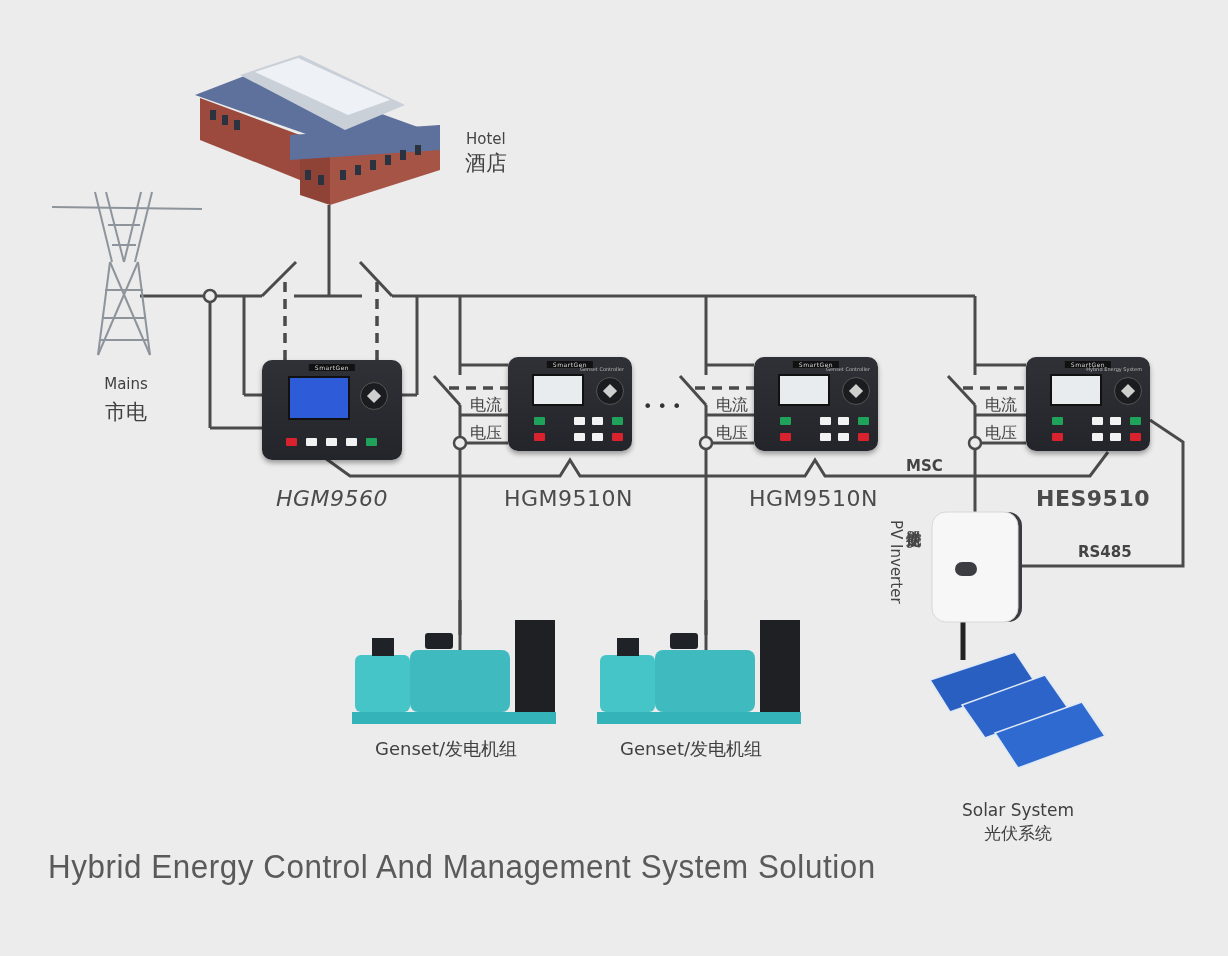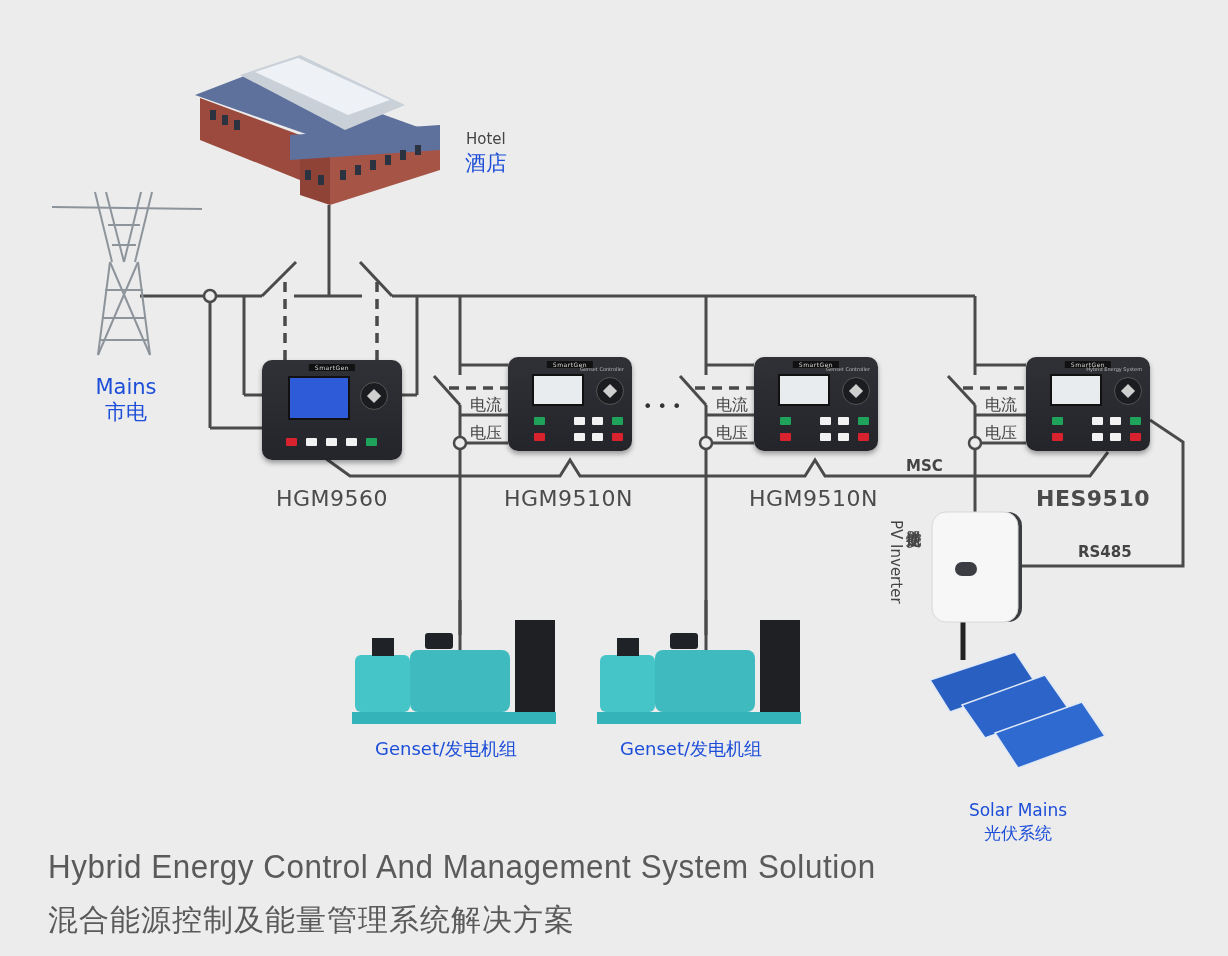--- a/index.html
+++ b/index.html
@@ -4,21 +4,21 @@
 <style>
   html, body { margin: 0; padding: 0; }
   body {
     width: 1228px; height: 956px; overflow: hidden;
     background: #ececec;
     font-family: "DejaVu Sans", "Liberation Sans", sans-serif;
     color: #444;
     position: relative;
   }
   #stage { position: absolute; left: 0; top: 0; width: 1228px; height: 956px; }
-  .lbl { position: absolute; color: #1d4ed8; white-space: nowrap; line-height: 1.1; }
+  .lbl { position: absolute; color: #404040; white-space: nowrap; line-height: 1.1; }
   .lbl-center { text-align: center; }
   .model-label { font-size: 22px; color: #4b4b4b; letter-spacing: 0.5px; }
   .cn-small { font-size: 16px; color: #444; }
   .en-small { font-size: 15px; color: #444; }
   .title-en {
     position: absolute; left: 48px; top: 848px;
     font-family: "Liberation Sans", "DejaVu Sans", sans-serif;
     font-size: 33px; color: #5a5a5a; letter-spacing: 0.6px;
     transform: scaleX(0.95); transform-origin: left center;
   }
@@ -192,34 +192,34 @@
     <g stroke="#dfe8f5" stroke-width="1.5">
       <polygon points="930,680 1015,652 1035,682 950,712" fill="#2a5fc2"></polygon>
       <polygon points="962,705 1045,675 1068,708 985,738" fill="#2c64c9"></polygon>
       <polygon points="995,733 1082,702 1105,736 1018,768" fill="#2e6ad0"></polygon>
     </g>
   </svg>
 
   <div class="lbl en-small" style="left:466px;top:131px;">Hotel</div>
   <div class="lbl" style="left:465px;top:152px;font-size:21px;">酒店</div>
 
-  <div class="lbl lbl-center" style="left:86px;top:376px;width:80px;font-size:21px;">Mains</div>
+  <div class="lbl lbl-center" style="left:86px;top:376px;width:80px;font-size:15px;">Mains</div>
   <div class="lbl lbl-center" style="left:86px;top:401px;width:80px;font-size:21px;">市电</div>
 
   <div class="controller" style="left:262px;top:360px;width:140px;height:100px;">
     <span class="brand">SmartGen</span>
     <div class="screen blue" style="left:26px;top:16px;width:58px;height:40px;"></div>
     <div class="dpad" style="left:98px;top:22px;"></div>
     <div class="btn red" style="left:24px;top:78px;"></div>
     <div class="btn" style="left:44px;top:78px;"></div>
     <div class="btn" style="left:64px;top:78px;"></div>
     <div class="btn" style="left:84px;top:78px;"></div>
     <div class="btn green" style="left:104px;top:78px;"></div>
   </div>
-  <div class="lbl model-label" style="left:276px;top:487px;">HGM9560</div>
+  <div class="lbl model-label" style="left:276px;top:487px;font-style:italic;">HGM9560</div>
 
   <div class="controller" style="left:508px;top:357px;width:124px;height:94px;">
     <span class="brand">SmartGen</span>
     <span class="subtitle">Genset Controller</span>
     <div class="screen" style="left:24px;top:17px;width:48px;height:28px;"></div>
     <div class="dpad" style="left:88px;top:20px;"></div>
     <div class="btn green" style="left:26px;top:60px;"></div>
     <div class="btn red" style="left:26px;top:76px;"></div>
     <div class="btn" style="left:66px;top:60px;"></div>
     <div class="btn" style="left:84px;top:60px;"></div>
@@ -272,18 +272,17 @@
 
   <div class="lbl en-small" style="left:906px;top:458px;font-weight:bold;">MSC</div>
   <div class="lbl en-small" style="left:1078px;top:544px;font-weight:bold;">RS485</div>
 
   <div class="vertical-text" style="left:905px;top:518px;">光伏逆变器</div>
   <div class="vertical-text" style="left:887px;top:520px;font-size:15px;">PV Inverter</div>
 
   <div class="lbl" style="left:375px;top:739px;font-size:18px;">Genset/发电机组</div>
   <div class="lbl" style="left:620px;top:739px;font-size:18px;">Genset/发电机组</div>
 
-  <div class="lbl lbl-center" style="left:958px;top:801px;width:120px;font-size:17px;">Solar Mains</div>
+  <div class="lbl lbl-center" style="left:958px;top:801px;width:120px;font-size:17px;">Solar System</div>
   <div class="lbl lbl-center" style="left:958px;top:824px;width:120px;font-size:17px;text-align:center;">光伏系统</div>
 
   <div class="title-en">Hybrid Energy Control And Management System Solution</div>
-  <div class="title-cn">混合能源控制及能量管理系统解决方案</div>
 </div>
 
 </body></html>

